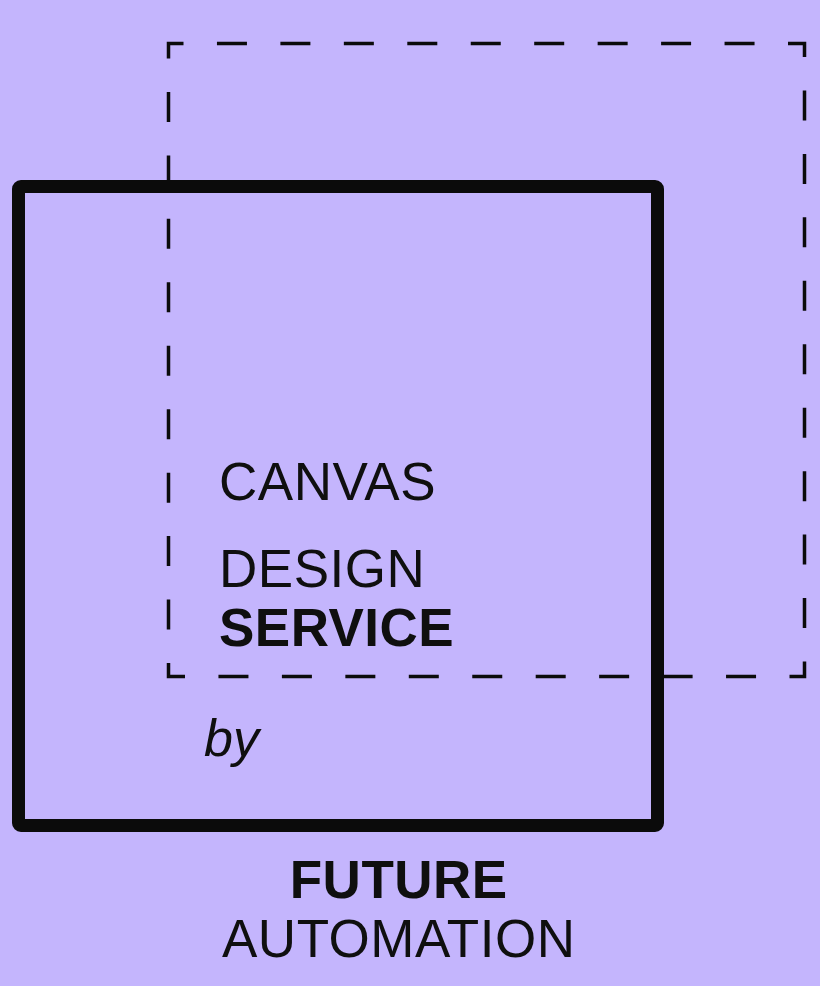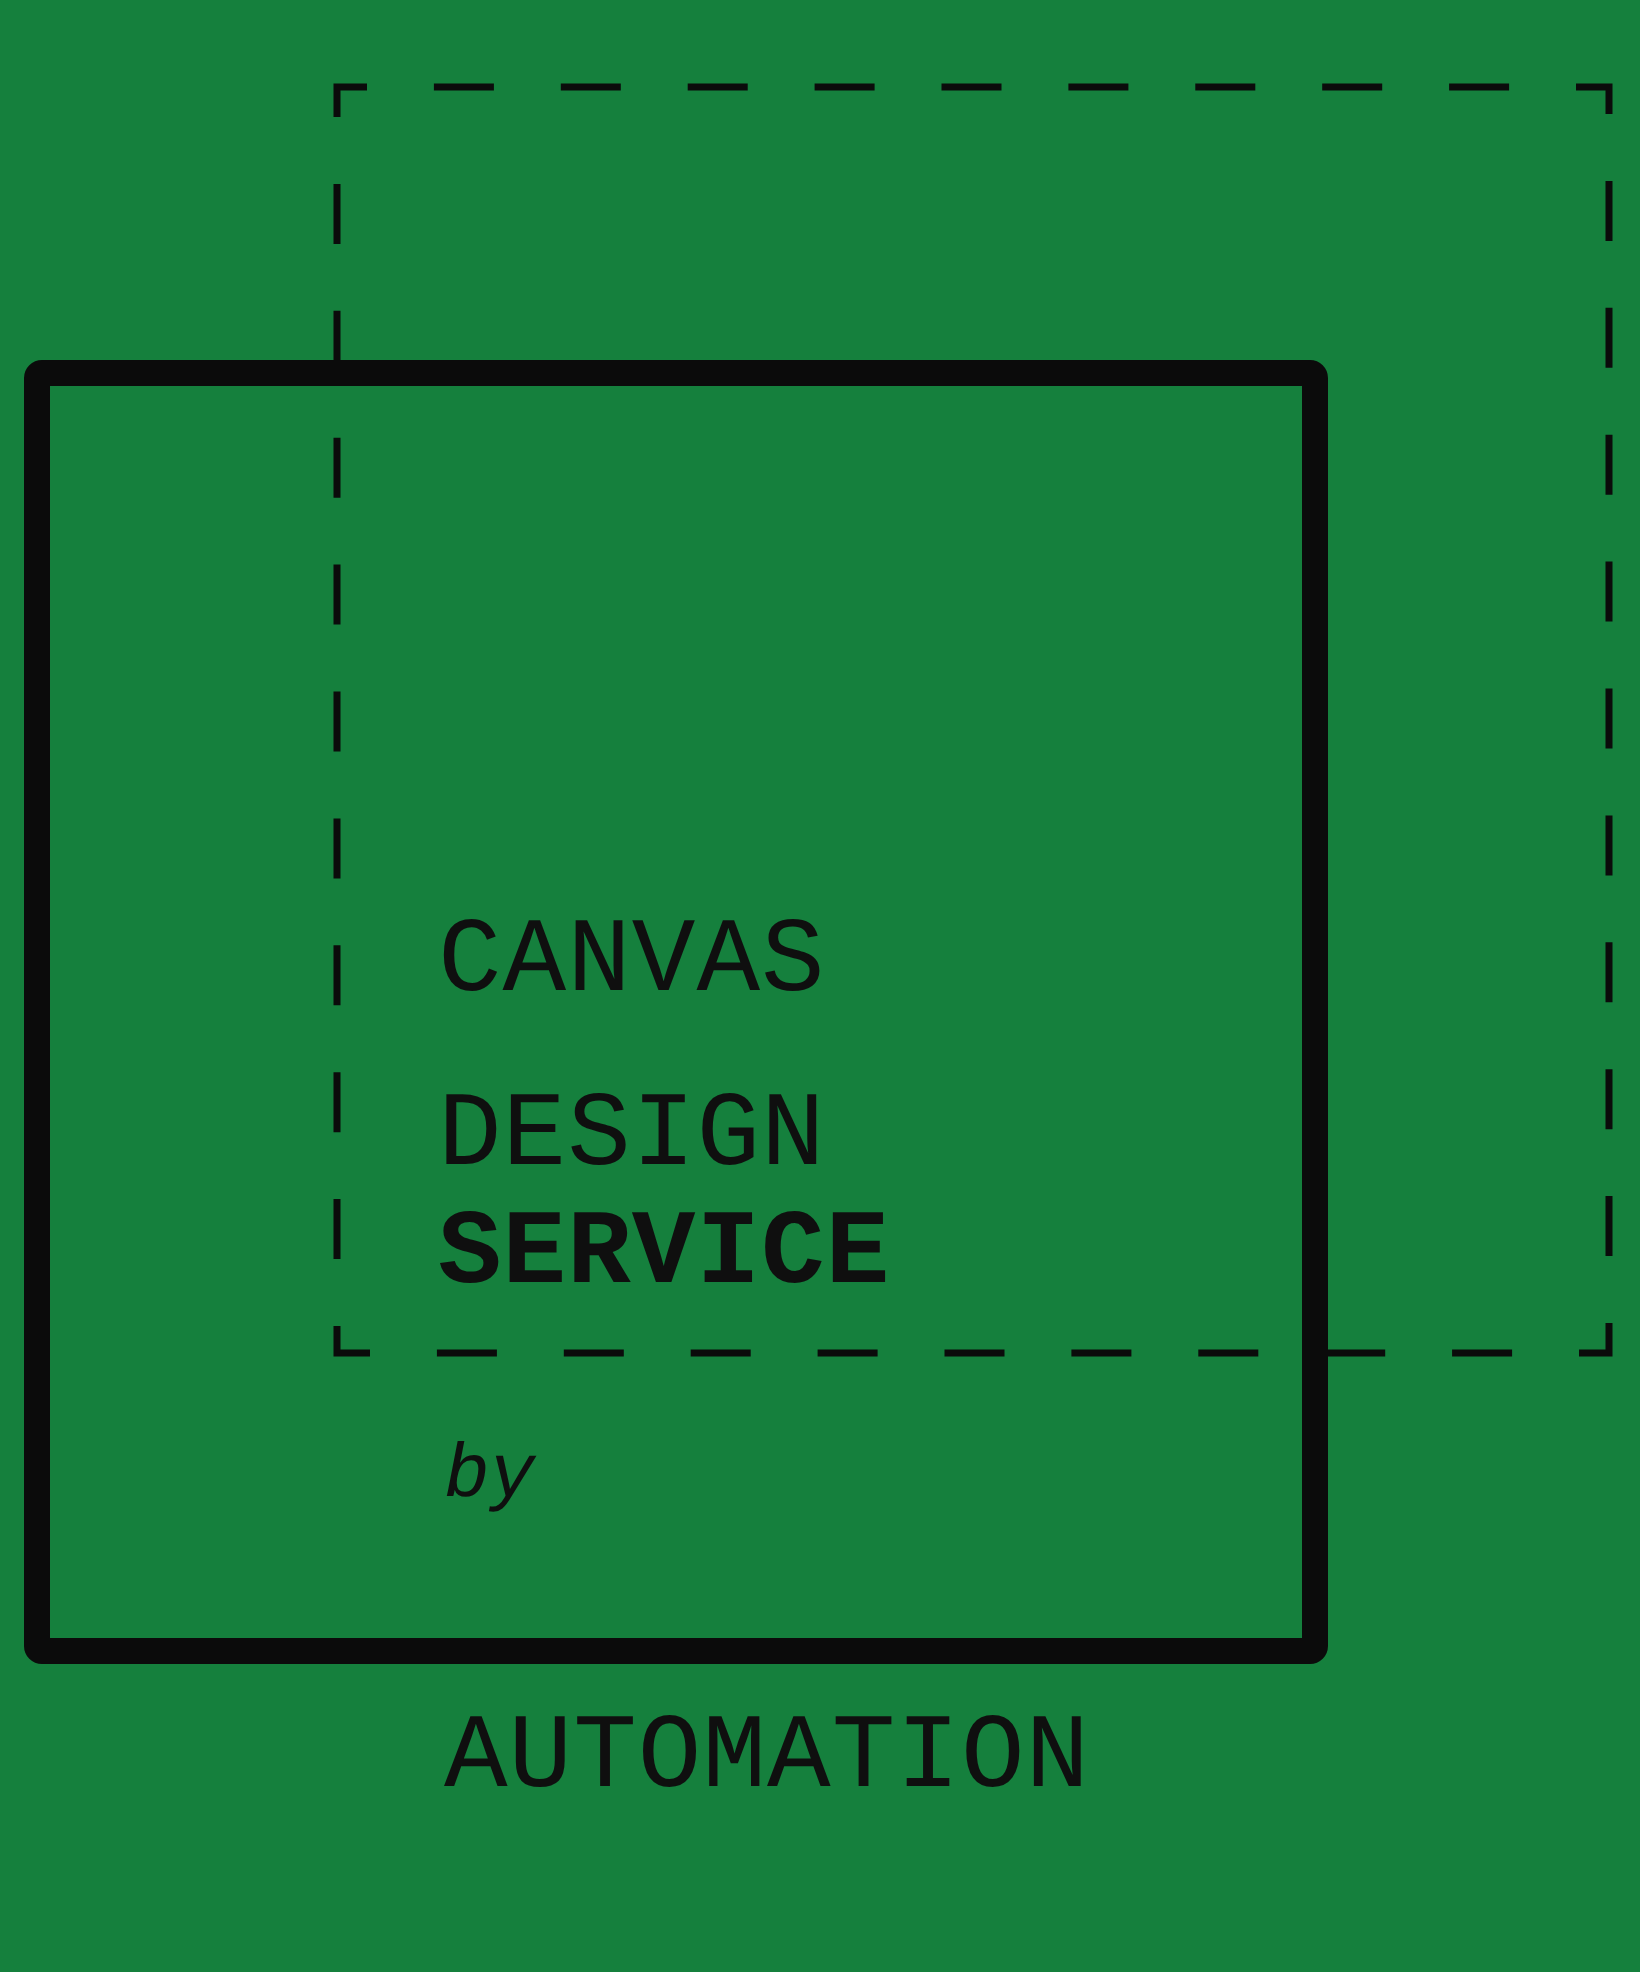--- a/index.html
+++ b/index.html
@@ -3,23 +3,23 @@
 <meta charset="utf-8">
 <style>
   html, body {
     margin: 0;
     padding: 0;
   }
   .canvas {
     position: relative;
     width: 820px;
     height: 986px;
-    background: #15803d;
+    background: #c4b5fd;
     overflow: hidden;
-    font-family: Liberation Mono, monospace;
+    font-family: Liberation Sans, sans-serif;
     color: #0f0f0f;
   }
   .dashed-square {
     position: absolute;
     left: 165px;
     top: 40px;
     width: 643px;
     height: 640px;
   }
   .solid-square {
@@ -39,23 +39,23 @@
     font-size: 53px;
     line-height: 59px;
     letter-spacing: 0.5px;
     white-space: nowrap;
   }
   .w-light  { font-weight: 300; }
   .w-reg    { font-weight: 400; margin-top: 28px; }
   .w-bold   { font-weight: 700; text-align: center; }
   .byline {
     position: absolute;
-    left: 222px;
+    left: 204px;
     top: 709px;
-    font-size: 38px;
+    font-size: 52px;
     line-height: 59px;
     font-style: italic;
     font-weight: 300;
   }
   .brand-block {
     position: absolute;
     left: 222px;
     top: 850px;
     font-size: 53px;
     line-height: 59px;
@@ -76,16 +76,17 @@
 
   <div class="title-block">
     <div class="w-light">CANVAS</div>
     <div class="w-reg">DESIGN</div>
     <div class="w-bold">SERVICE</div>
   </div>
 
   <div class="byline">by</div>
 
   <div class="brand-block">
+    <div class="w-bold">FUTURE</div>
     <div class="w-light">AUTOMATION</div>
   </div>
 
 </div>
 
 </body></html>

